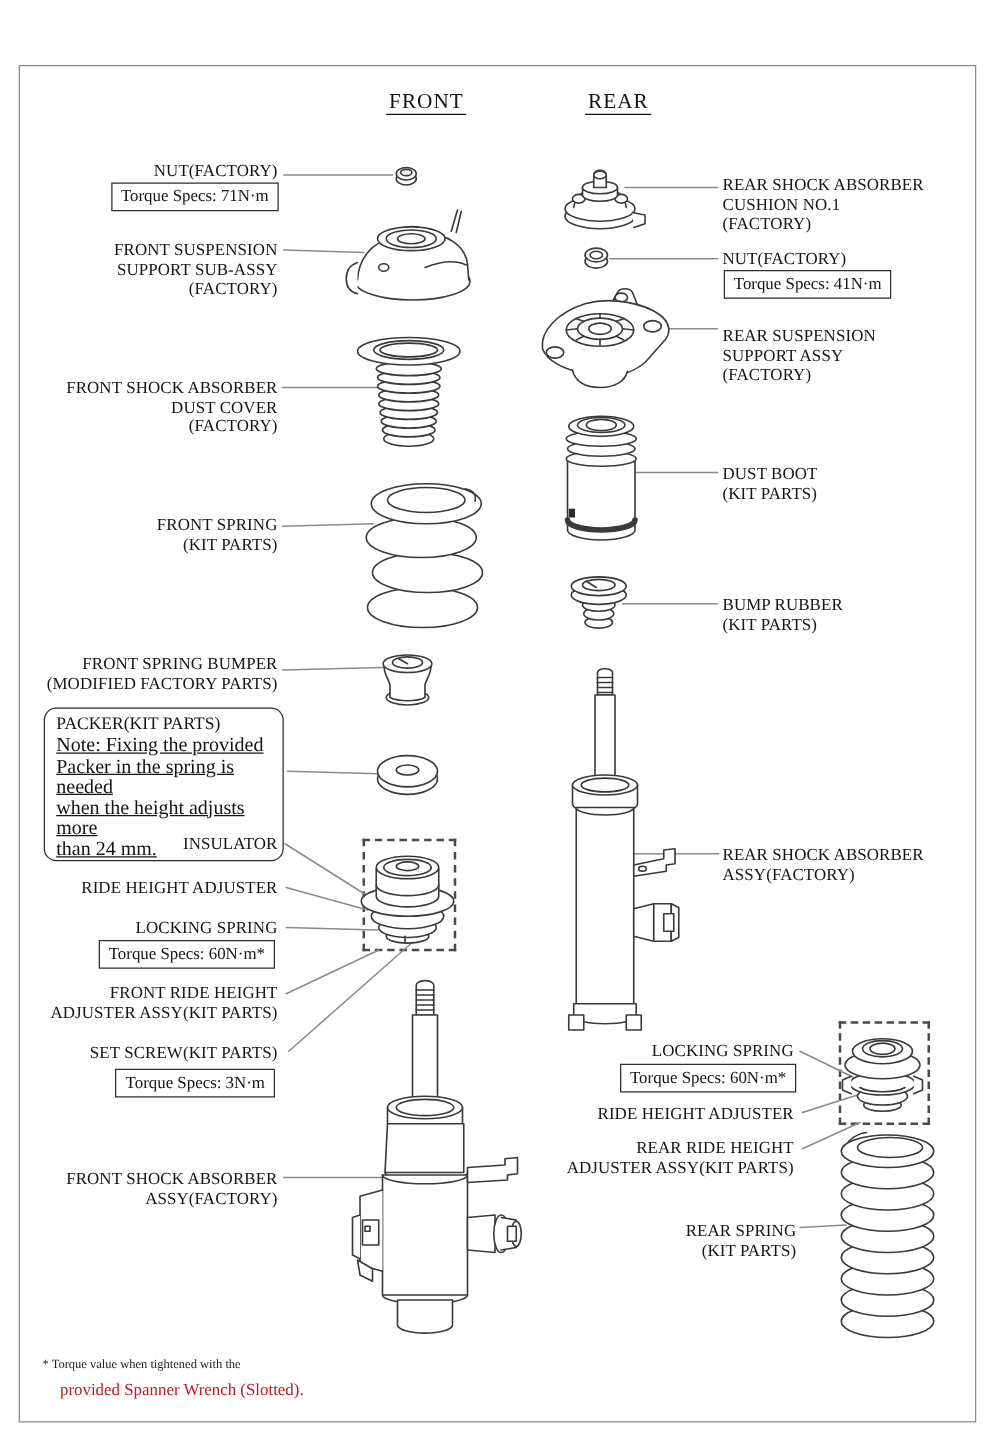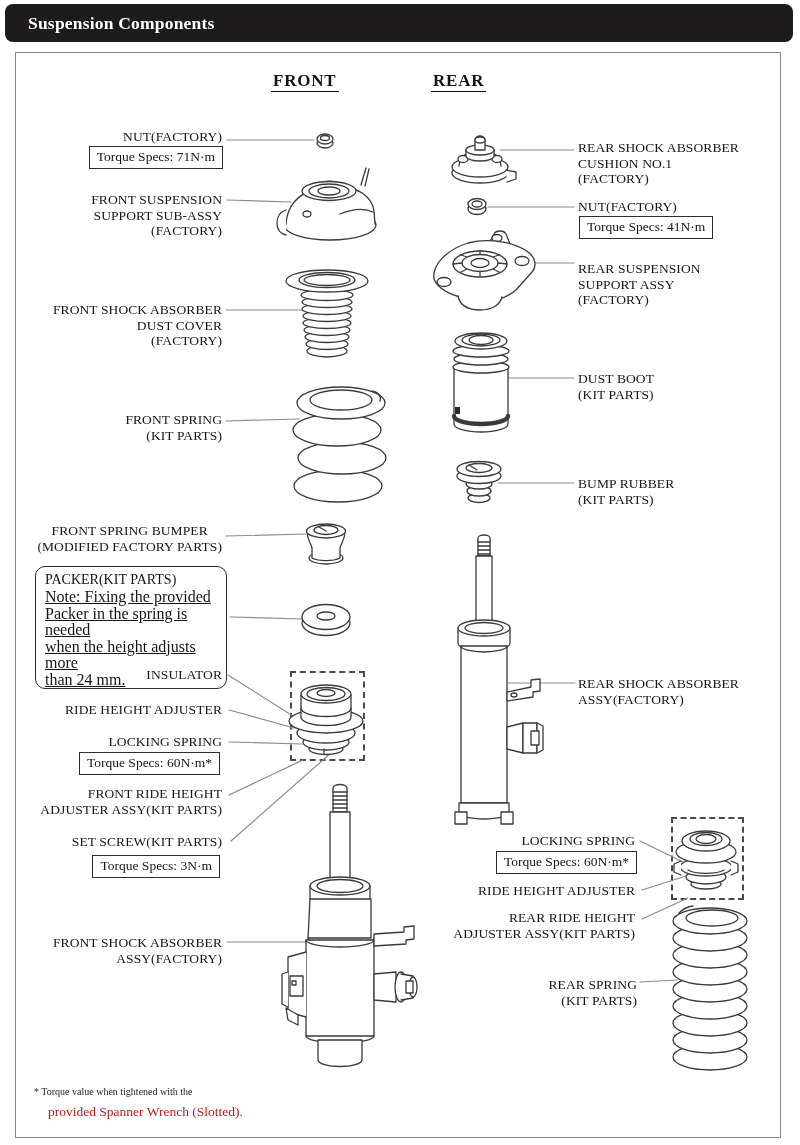--- a/index.html
+++ b/index.html
@@ -4,21 +4,21 @@
 <style>
   html,body{margin:0;padding:0;background:#fff;}
   .page{position:relative;width:800px;height:1145px;background:#fff;
         font-family:"Liberation Serif",serif;color:#141414;overflow:hidden;}
   .titlebar{position:absolute;left:5px;top:4px;width:788px;height:38px;
         background:#1d1b1c;border-radius:8px;}
   .titlebar span{display:block;padding-left:23px;line-height:38px;color:#fff;
         font-size:17.5px;font-weight:bold;letter-spacing:.2px;}
   .frame{position:absolute;left:15px;top:52px;width:764px;height:1084px;
         border:1.6px solid #8a8a8a;background:#fff;}
-  .heading{position:absolute;font-size:17px;font-weight:bold;text-align:left;
+  .heading{position:absolute;font-size:17px;font-weight:normal;text-align:right;
         letter-spacing:.8px;}
   .heading span{border-bottom:1.9px solid #111;padding:0 2px 1px 2px;}
   .lbl{position:absolute;font-size:13.5px;line-height:15.5px;white-space:pre-line;
         color:#151515;letter-spacing:.1px;}
   .r{text-align:right;}
   .torque{position:absolute;border:1.5px solid #2c2c2c;background:#fff;
         padding:1px 7px 3px 7px;font-size:13.5px;line-height:17px;white-space:nowrap;}
   .packerbox{position:absolute;left:35px;top:566px;width:176px;
         border:1.9px solid #2c2c2c;border-radius:10px;background:#fff;
         padding:4px 5px 0 9px;}
@@ -30,40 +30,37 @@
   .art .w{fill:#fff;}
   .art .leaders line{stroke:#8a8a8a;stroke-width:1.2;}
   .foot1{position:absolute;left:34px;top:1086px;font-size:10px;color:#222;}
   .foot2{position:absolute;left:48px;top:1104px;font-size:13.5px;color:#b91c1c;}
 </style>
 </head>
 <body>
 
 <div class="page">
 
-  <div class="titlebar">
-    <span>Suspension Components</span>
-  </div>
 
   <div class="frame"></div>
 
   <div class="heading" style="left:271px;top:71px;width:102px;"><span>FRONT</span></div>
   <div class="heading" style="left:431px;top:71px;width:90px;"><span>REAR</span></div>
 
   <div class="lbl r" style="right:578px;top:129px;">NUT(FACTORY)</div>
   <div class="torque" style="right:577px;top:146px;">Torque Specs: 71N·m</div>
   <div class="lbl r" style="right:578px;top:192px;">FRONT SUSPENSION
 SUPPORT SUB-ASSY
 (FACTORY)</div>
   <div class="lbl r" style="right:578px;top:302px;">FRONT SHOCK ABSORBER
 DUST COVER
 (FACTORY)</div>
   <div class="lbl r" style="right:578px;top:412px;">FRONT SPRING
 (KIT PARTS)</div>
-  <div class="lbl r" style="right:578px;top:523px;text-align:center;">FRONT SPRING BUMPER
+  <div class="lbl r" style="right:578px;top:523px;">FRONT SPRING BUMPER
 (MODIFIED FACTORY PARTS)</div>
 
   <div class="packerbox">
     <div class="pt">PACKER(KIT PARTS)</div>
     <div class="pn">Note: Fixing the provided
 Packer in the spring is needed
 when the height adjusts more
 than 24 mm.</div>
   </div>
 

